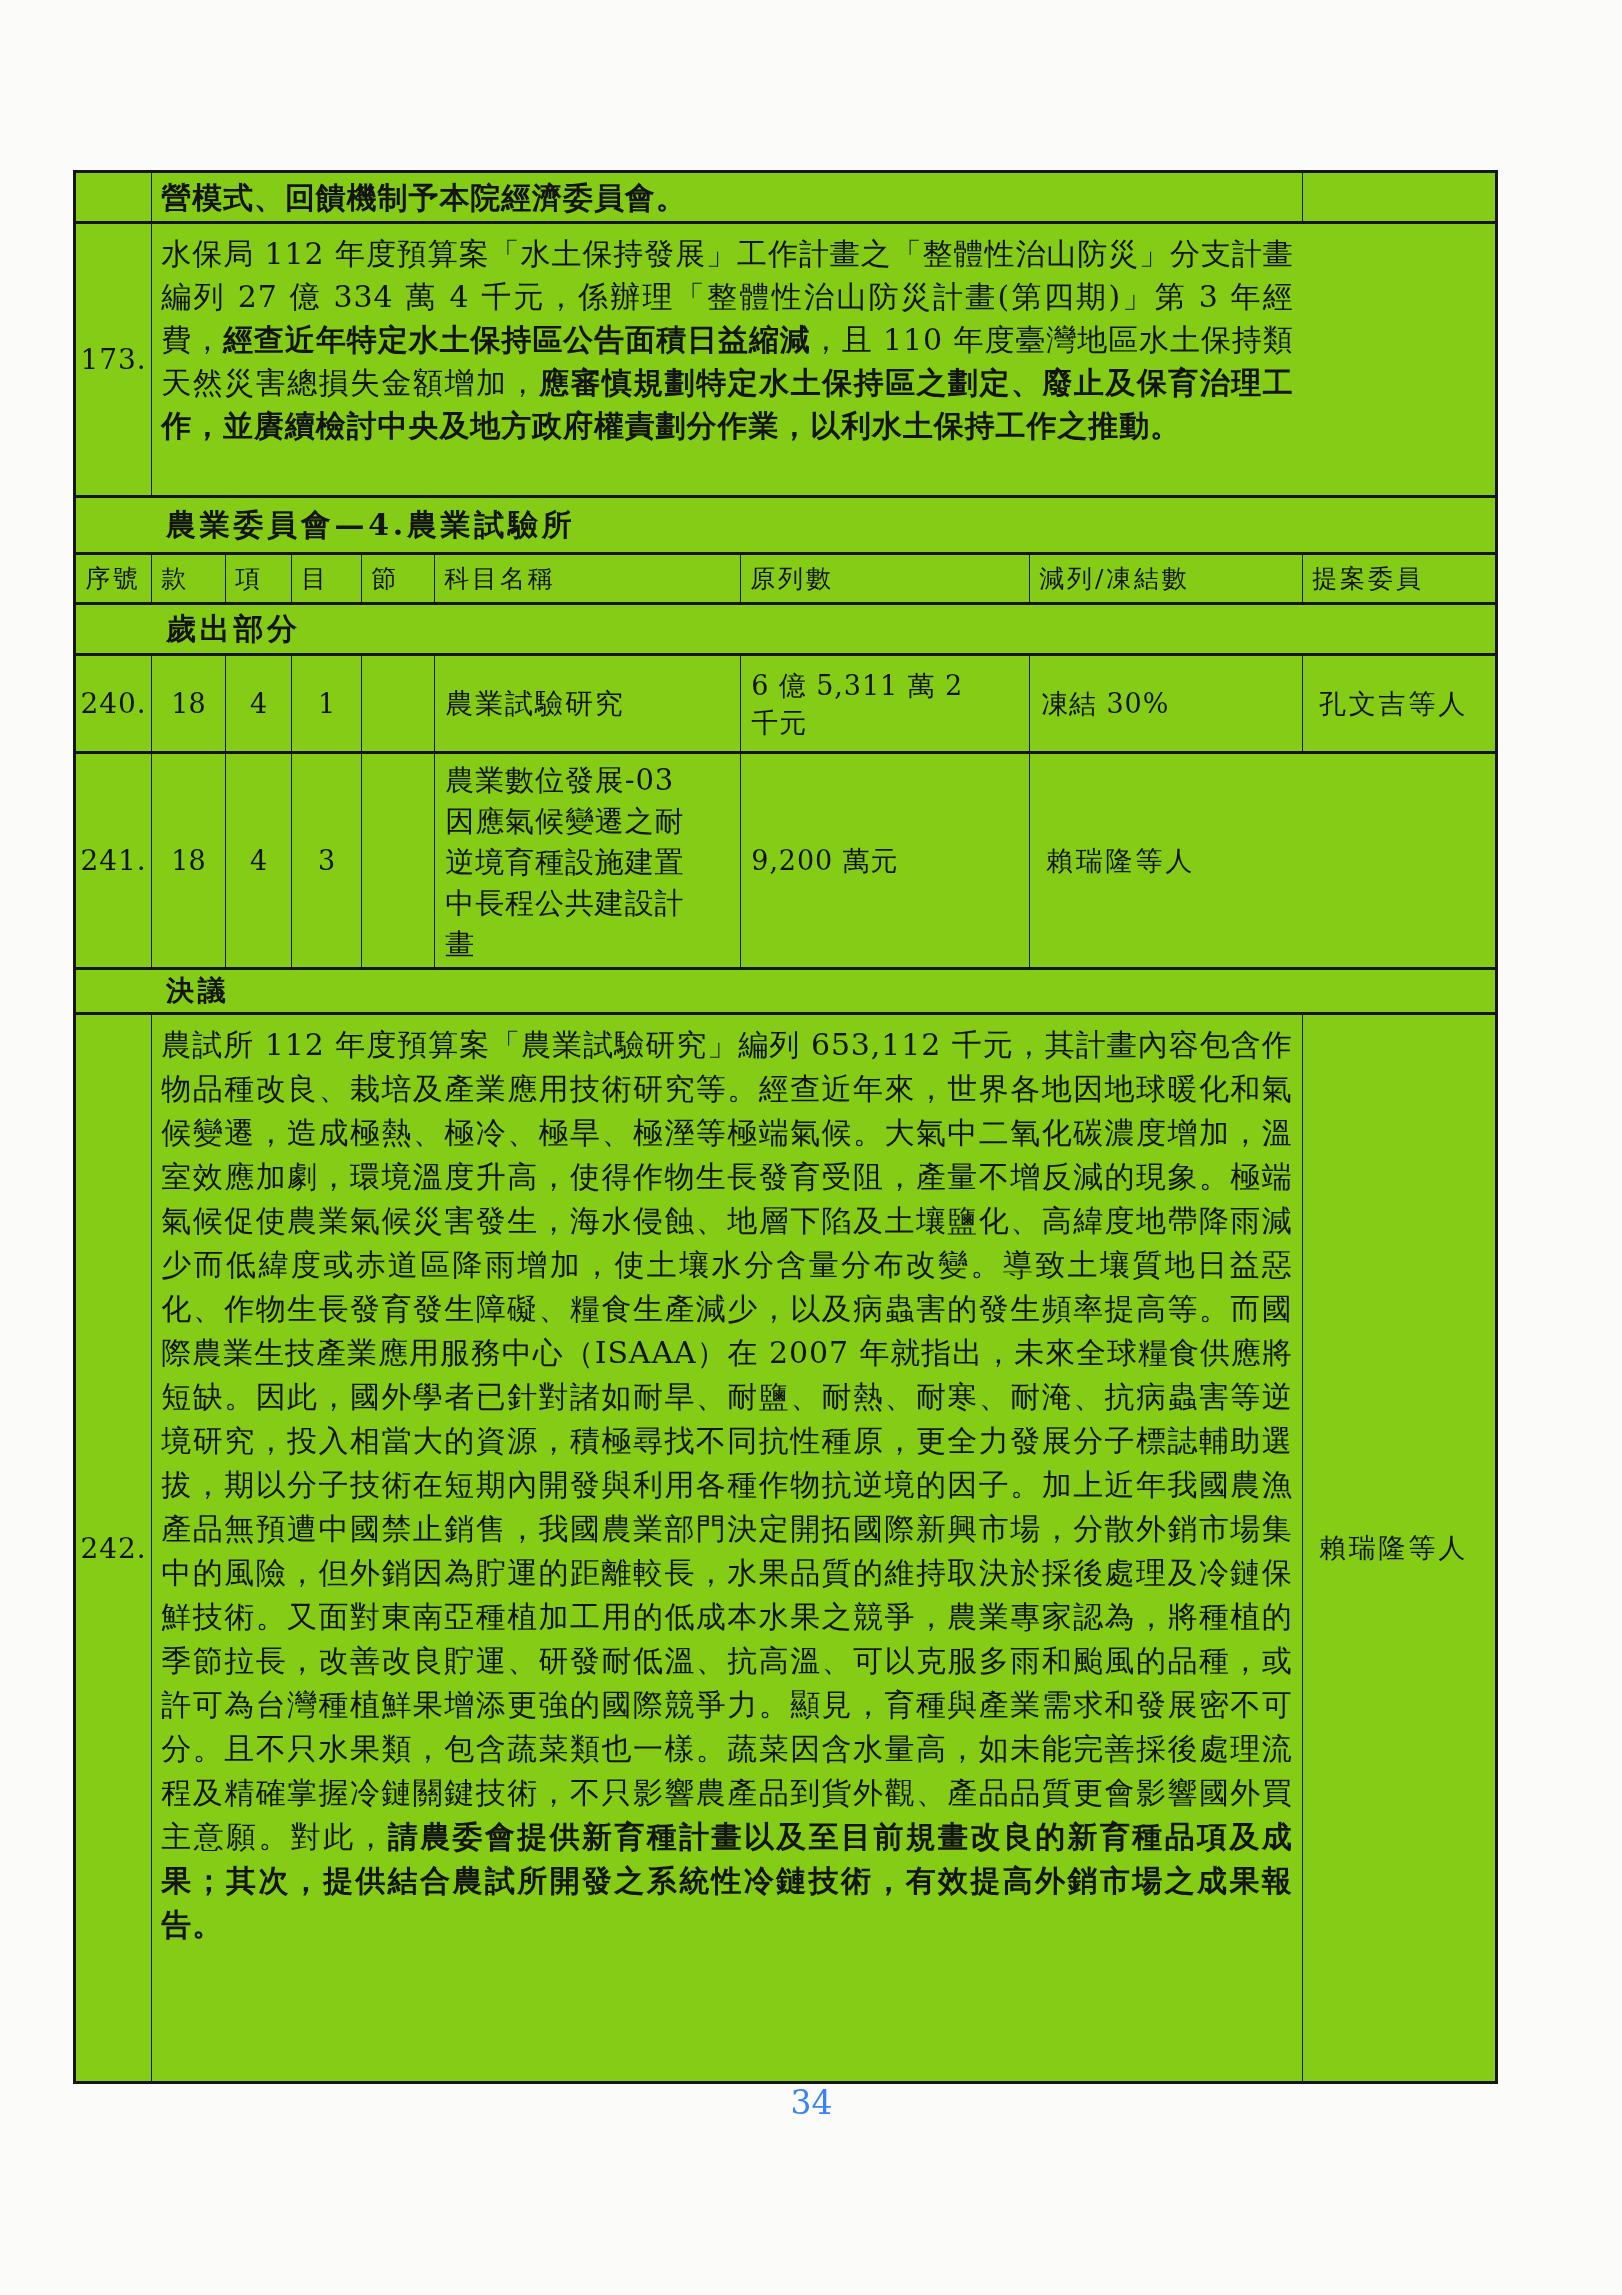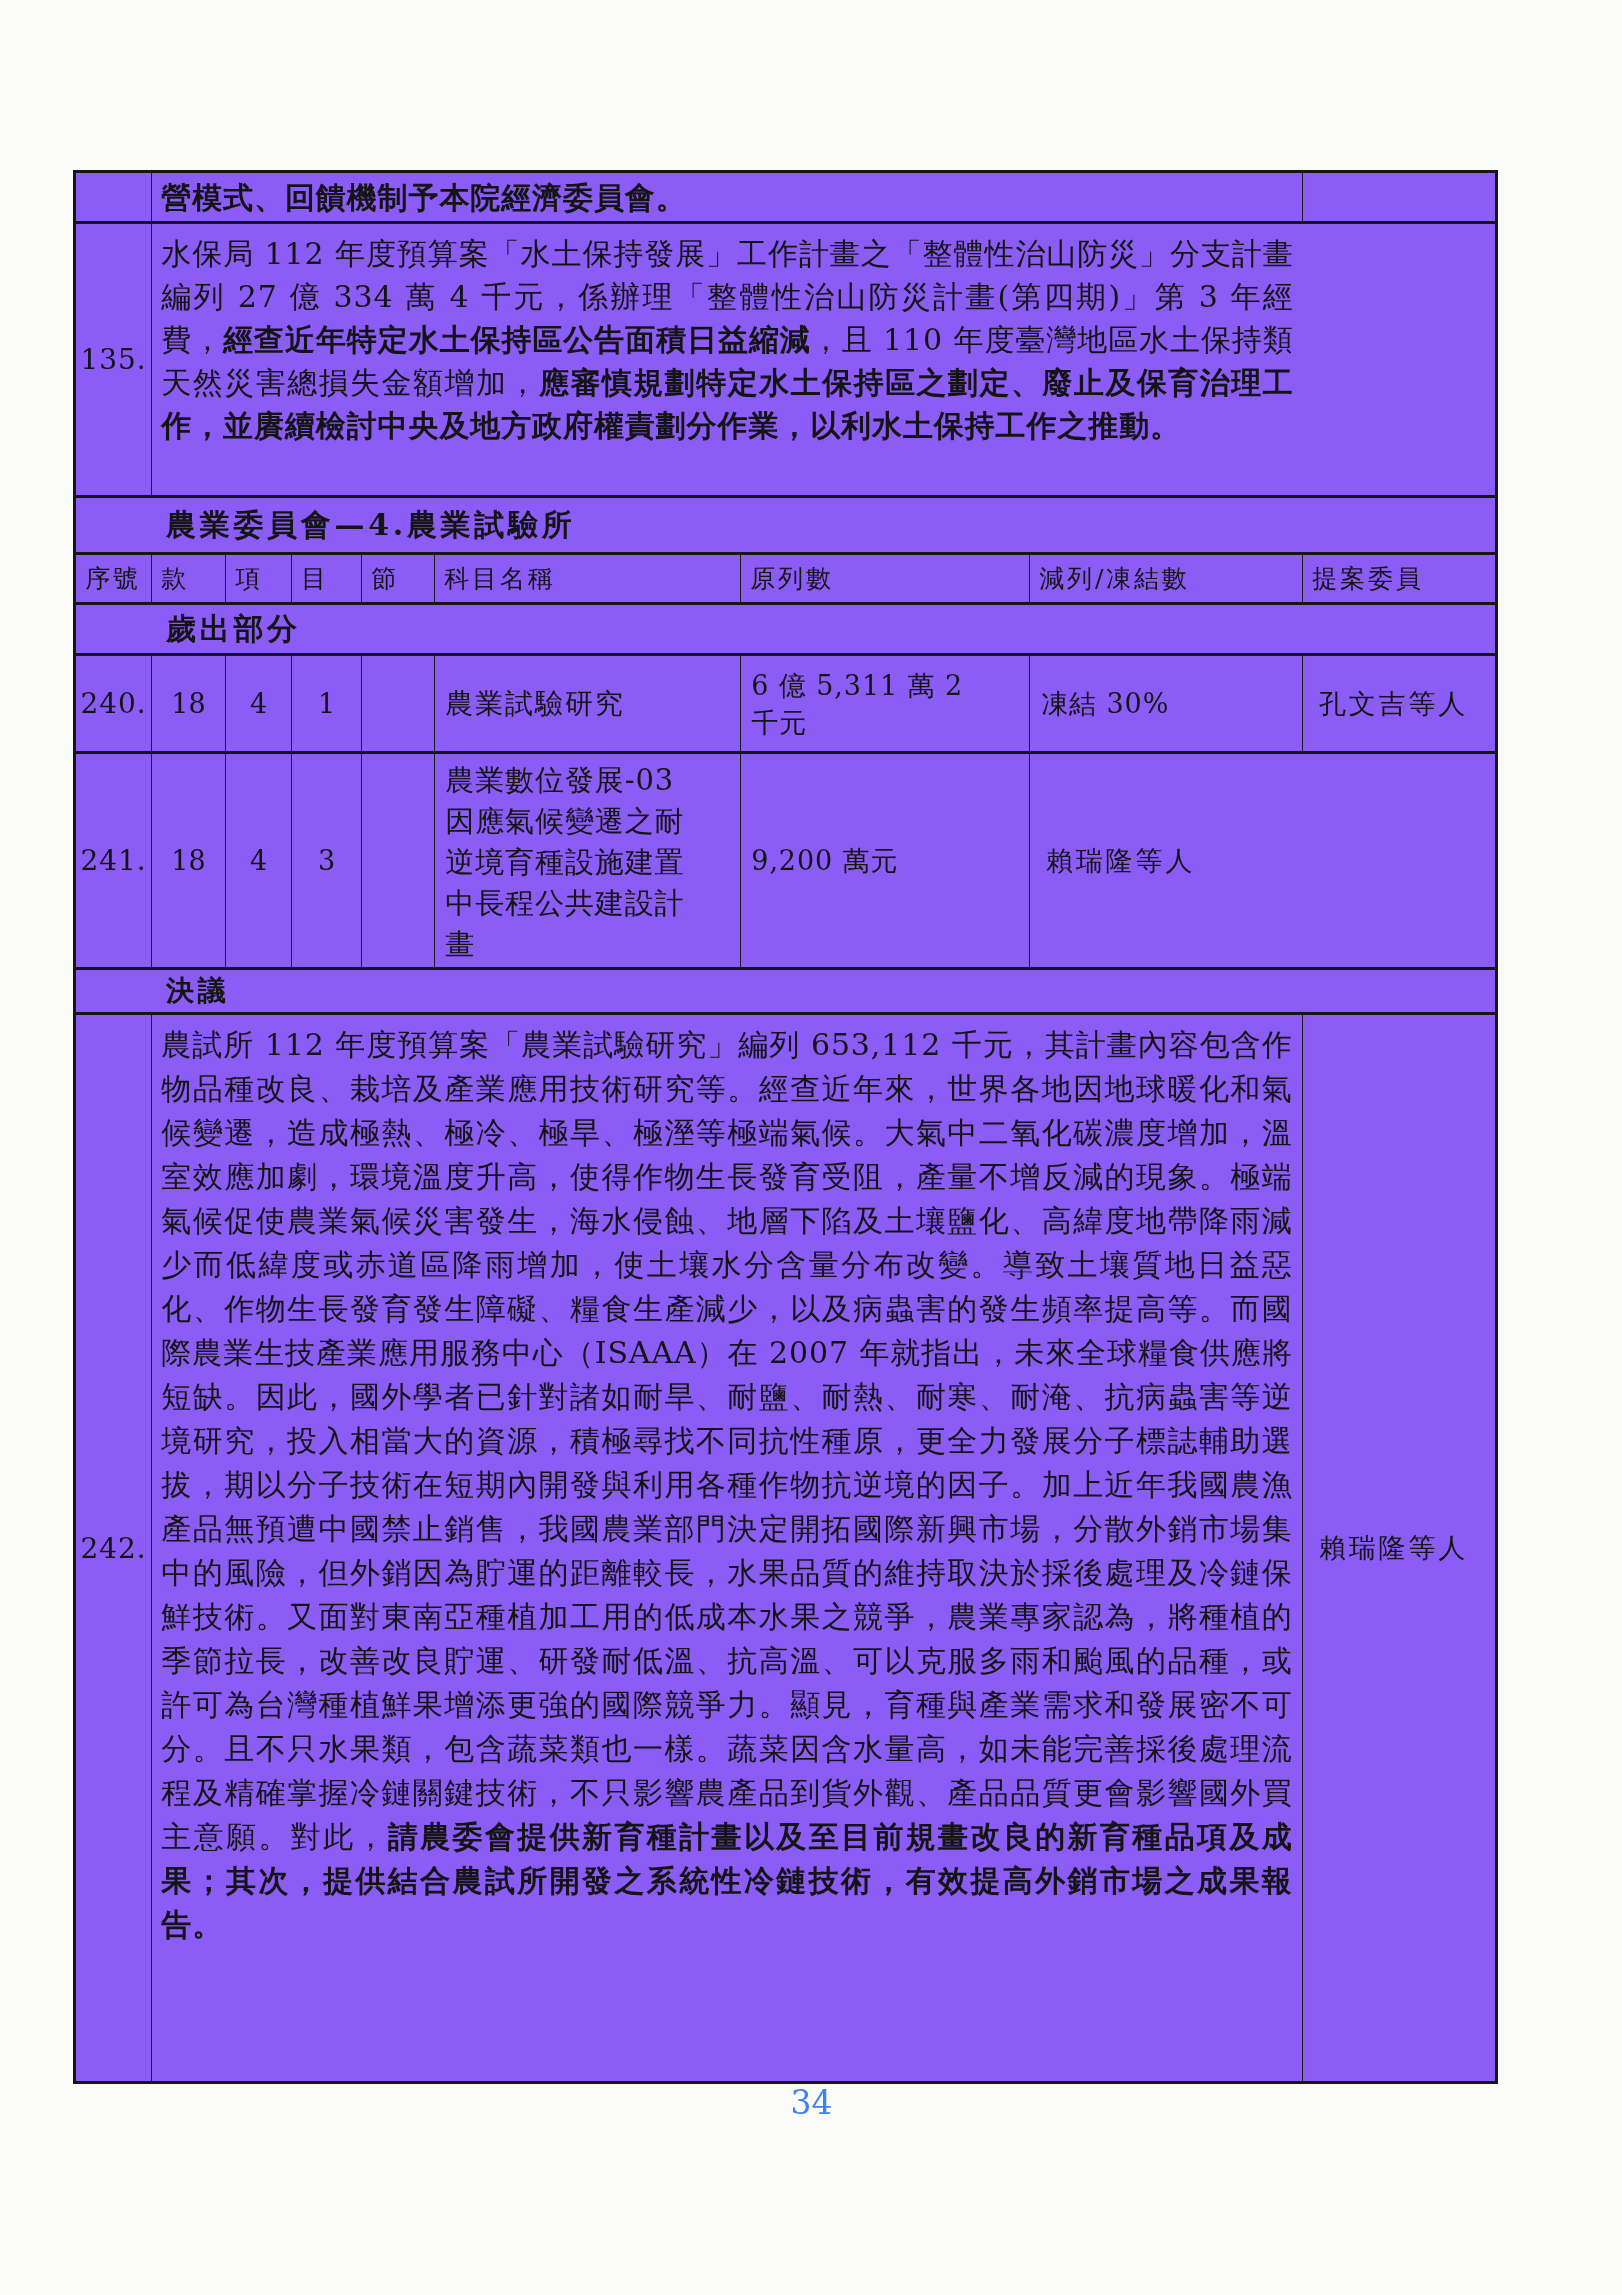--- a/index.html
+++ b/index.html
@@ -10,21 +10,21 @@
     color:#141414;
     position:relative;
     overflow:hidden;
   }
   .doc-table{
     position:absolute;left:73px;top:170px;
     width:1425px;height:1914px;
     border:3.7px solid #161616;
     box-sizing:border-box;
     display:flex;flex-direction:column;
-    background:#8b5cf6;
+    background:#84cc16;
   }
   .tr{display:flex;flex-direction:row;border-bottom:3.7px solid #161616;box-sizing:border-box;flex:0 0 auto;}
   .tr:last-child{border-bottom:none;flex:1 1 auto;}
   .td{border-right:1.9px solid #1a1a1a;box-sizing:border-box;display:flex;overflow:hidden;}
   .td:last-child{border-right:none;}
   
   .c-sn{width:76px;}
   .c-kuan{width:74px;}
   .c-xiang{width:66px;}
   .c-mu{width:70px;}
@@ -67,21 +67,21 @@
 
   <div class="tr" style="height:51px">
     <div class="td c-sn"></div>
     <div class="td c-body vcenter">
       <span class="para" style="padding:0 9.3px;"><span class="b">營模式、回饋機制予本院經濟委員會。</span></span>
     </div>
     <div class="td c-prop"></div>
   </div>
 
   <div class="tr" style="height:274px">
-    <div class="td c-sn center serial">135.</div>
+    <div class="td c-sn center serial">173.</div>
     <div class="td c-body">
       <span class="para"><span>水保局 112 年度預算案「水土保持發展」工作計畫之「整體性治山防災」分支計畫編列 27 億 334 萬 4 千元，係辦理「整體性治山防災計畫(第四期)」第 3 年經費，</span><span class="b">經查近年特定水土保持區公告面積日益縮減</span><span>，且 110 年度臺灣地區水土保持類天然災害總損失金額增加，</span><span class="b">應審慎規劃特定水土保持區之劃定、廢止及保育治理工作，並賡續檢討中央及地方政府權責劃分作業，以利水土保持工作之推動。</span></span>
     </div>
   </div>
 
   <div class="tr" style="height:57px">
     <div class="td c-full sec-title">農業委員會—4.農業試驗所</div>
   </div>
 
   <div class="tr" style="height:50px">

